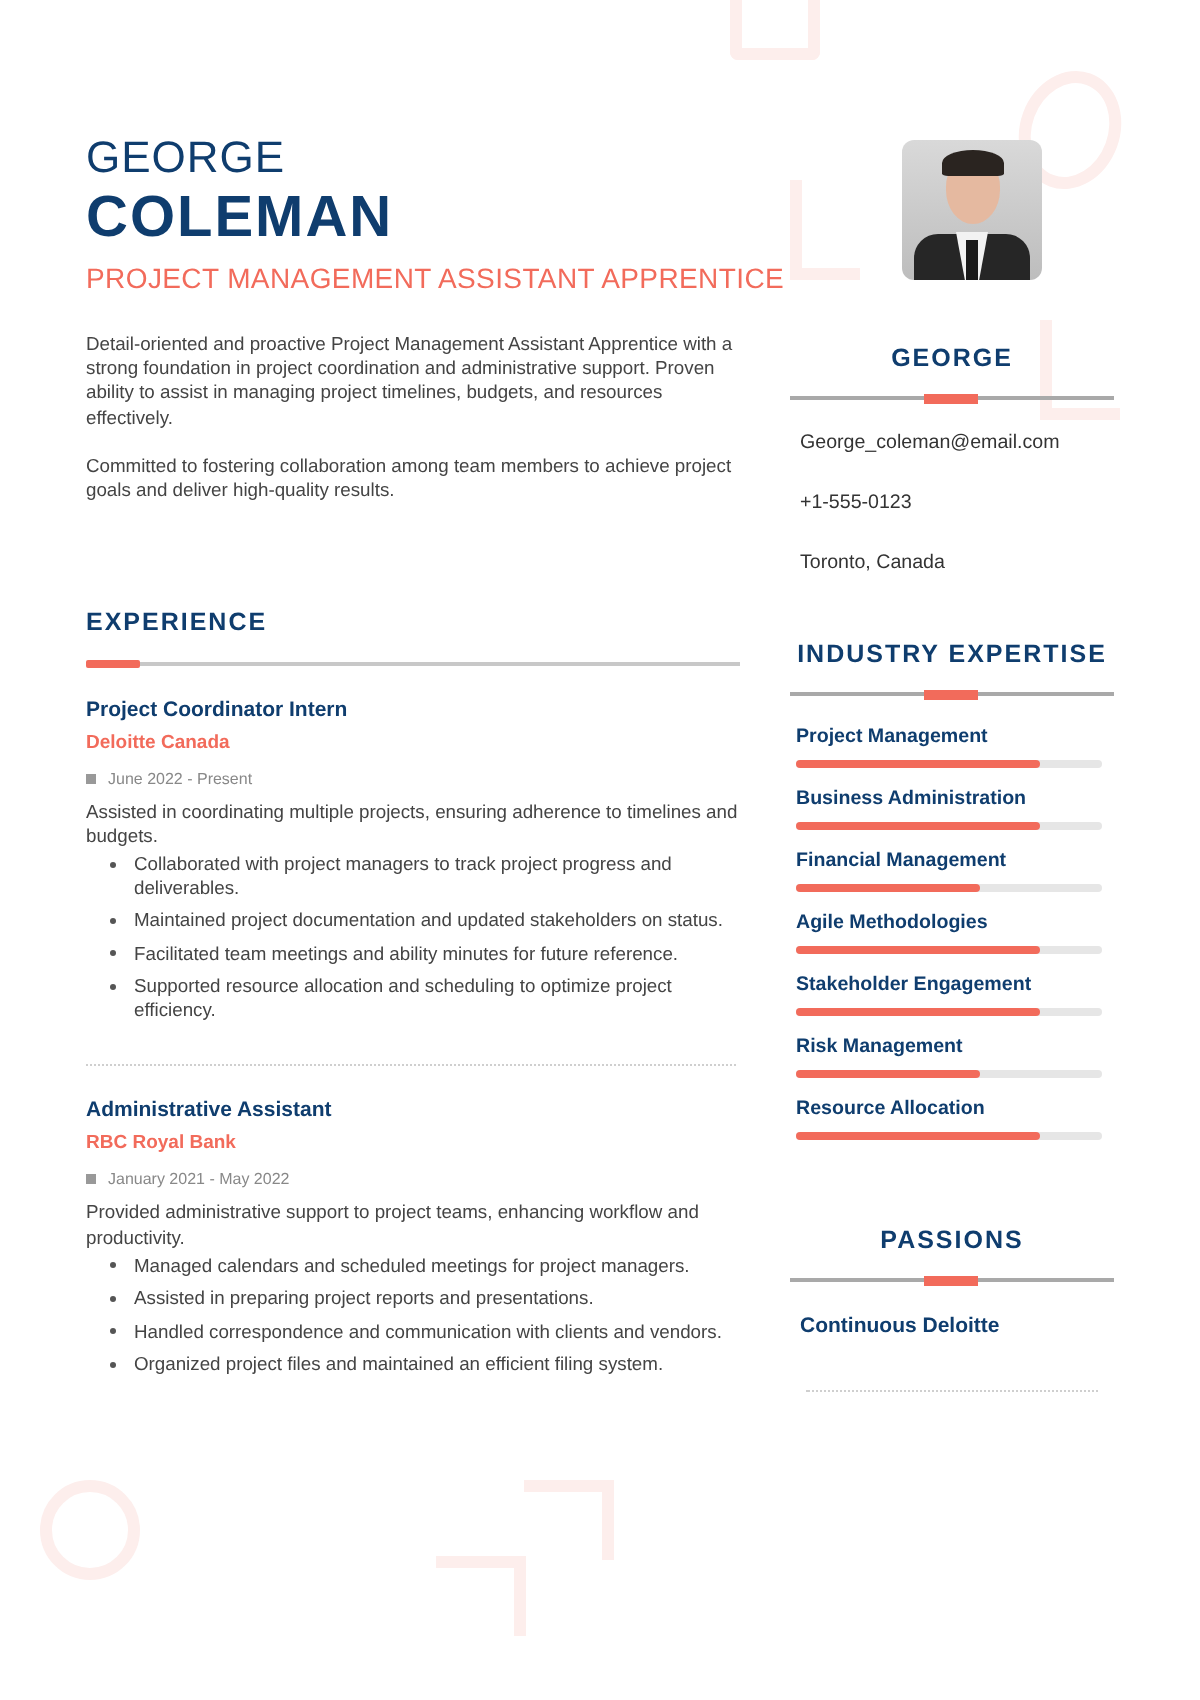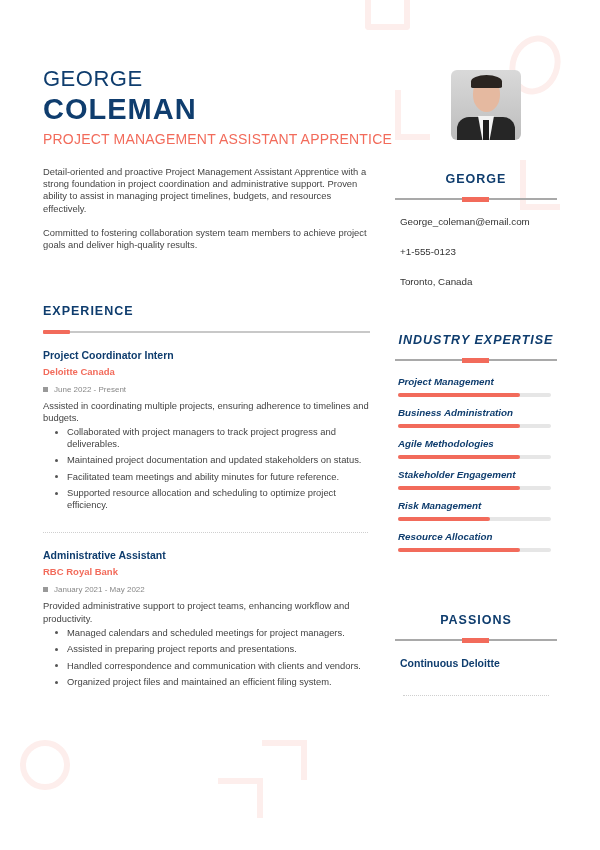--- a/index.html
+++ b/index.html
@@ -54,21 +54,21 @@
   .sec-head { text-align: center; font-size: 12.5px; font-weight: bold; color: #0f3d6e; letter-spacing: 1px; }
   .rule-center { position: relative; height: 4px; margin-top: 11px; }
   .rule-center .line { position: absolute; left: 0; right: 0; top: 1px; height: 2px; background: #a9a9a9; }
   .rule-center .accent { position: absolute; left: 67px; top: 0; width: 27px; height: 5px; background: #f26b5b; }
 
   .contact { top: 172px; }
   .contact-item { font-size: 9.8px; color: #333; padding-left: 5px; }
   .contact-item.first { margin-top: 15px; }
   .contact-item + .contact-item { margin-top: 19px; }
 
-  .expertise { top: 333px; font-style: italic; }
+  .expertise { top: 320px; }
   .skill { margin-top: 0; padding-left: 3px; }
   .skill:first-of-type { margin-top: 14px; }
   .skill-label { font-size: 9.8px; font-weight: bold; color: #0f3d6e; line-height: 12px; }
   .skill-bar { position: relative; width: 153px; height: 4px; background: #e6e6e6; border-radius: 2px; margin-top: 5px; margin-bottom: 10px; }
   .skill-fill { position: absolute; left: 0; top: 0; height: 4px; background: #f26b5b; border-radius: 2px; }
 
   .passions { top: 613px; }
   .passion-title { font-size: 10.5px; font-weight: bold; color: #0f3d6e; margin-top: 15px; padding-left: 5px; }
   .passion-desc { font-size: 9.4px; color: #555; line-height: 12.5px; margin-top: 3px; padding-left: 5px; }
   .passion-sep { border-top: 1px dotted #cfcfcf; margin: 26px 8px 0 8px; }
@@ -95,21 +95,21 @@
   <div class="photo">
     <div class="suit"></div>
     <div class="shirt"></div>
     <div class="tie"></div>
     <div class="head"></div>
     <div class="hair"></div>
   </div>
 
   <div class="left summary">
     <p>Detail-oriented and proactive Project Management Assistant Apprentice with a strong foundation in project coordination and administrative support. Proven ability to assist in managing project timelines, budgets, and resources effectively.</p>
-    <p>Committed to fostering collaboration system team members to achieve project goals and deliver high-quality results.</p>
+    <p>Committed to fostering collaboration among team members to achieve project goals and deliver high-quality results.</p>
   </div>
 
   <div class="experience">
     <div class="section-title">EXPERIENCE</div>
     <div class="rule-left">
       <div class="line"></div>
       <div class="accent"></div>
     </div>
 
     <div class="job">
@@ -170,20 +170,26 @@
             <div class="skill-fill" style="width: 80%;"></div>
           </div>
         </div>
         <div class="skill">
           <div class="skill-label">Business Administration</div>
           <div class="skill-bar">
             <div class="skill-fill" style="width: 80%;"></div>
           </div>
         </div>
         <div class="skill">
+          <div class="skill-label">Financial Management</div>
+          <div class="skill-bar">
+            <div class="skill-fill" style="width: 60%;"></div>
+          </div>
+        </div>
+        <div class="skill">
           <div class="skill-label">Agile Methodologies</div>
           <div class="skill-bar">
             <div class="skill-fill" style="width: 80%;"></div>
           </div>
         </div>
         <div class="skill">
           <div class="skill-label">Stakeholder Engagement</div>
           <div class="skill-bar">
             <div class="skill-fill" style="width: 80%;"></div>
           </div>

